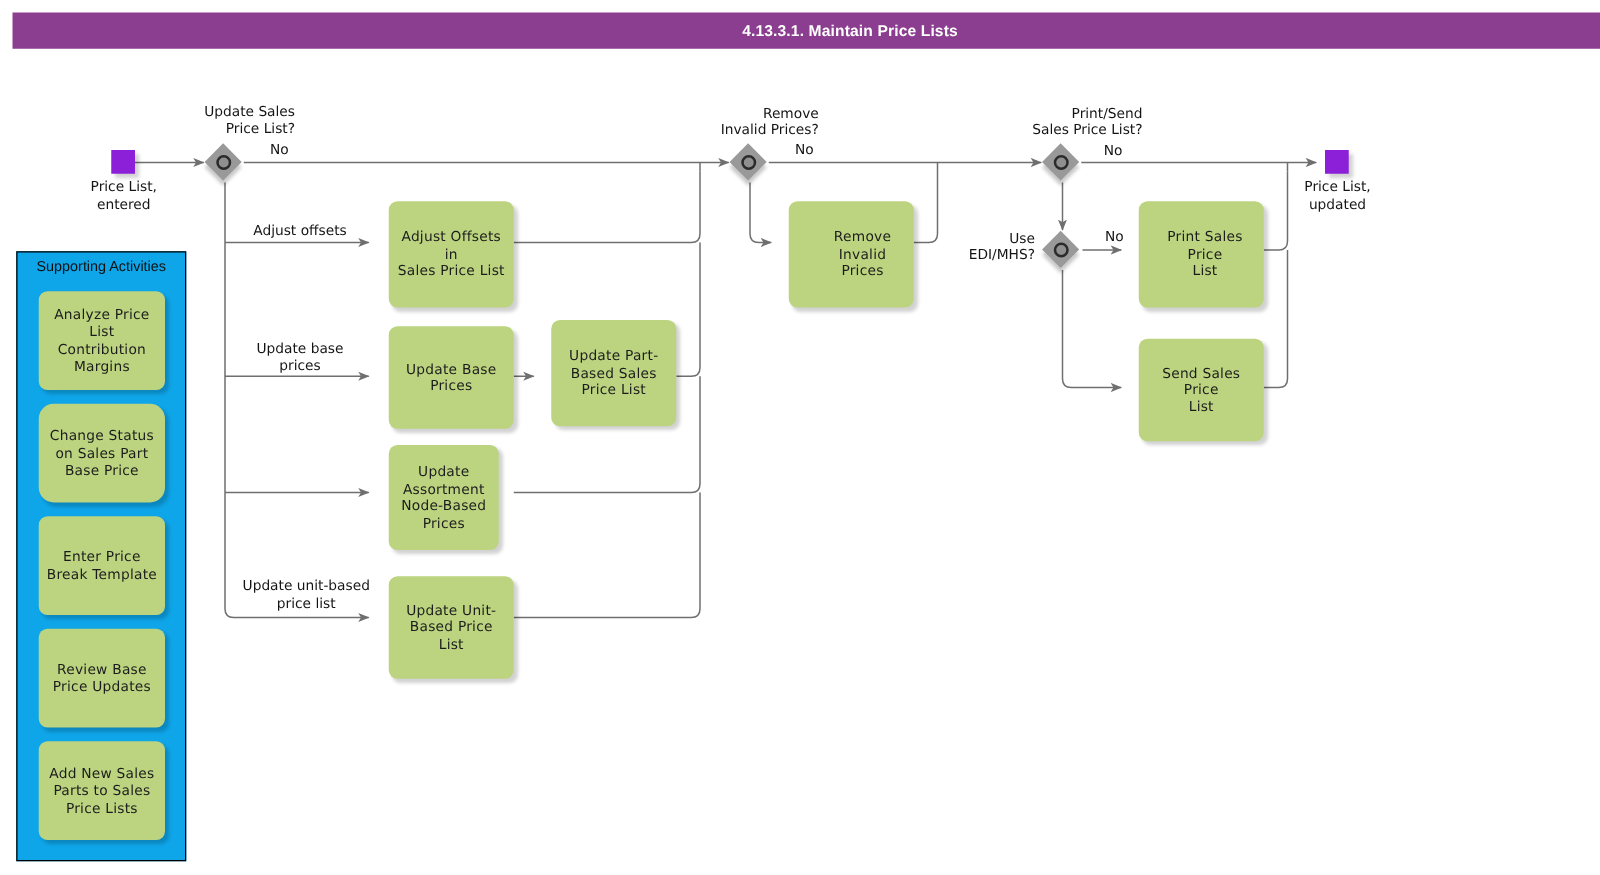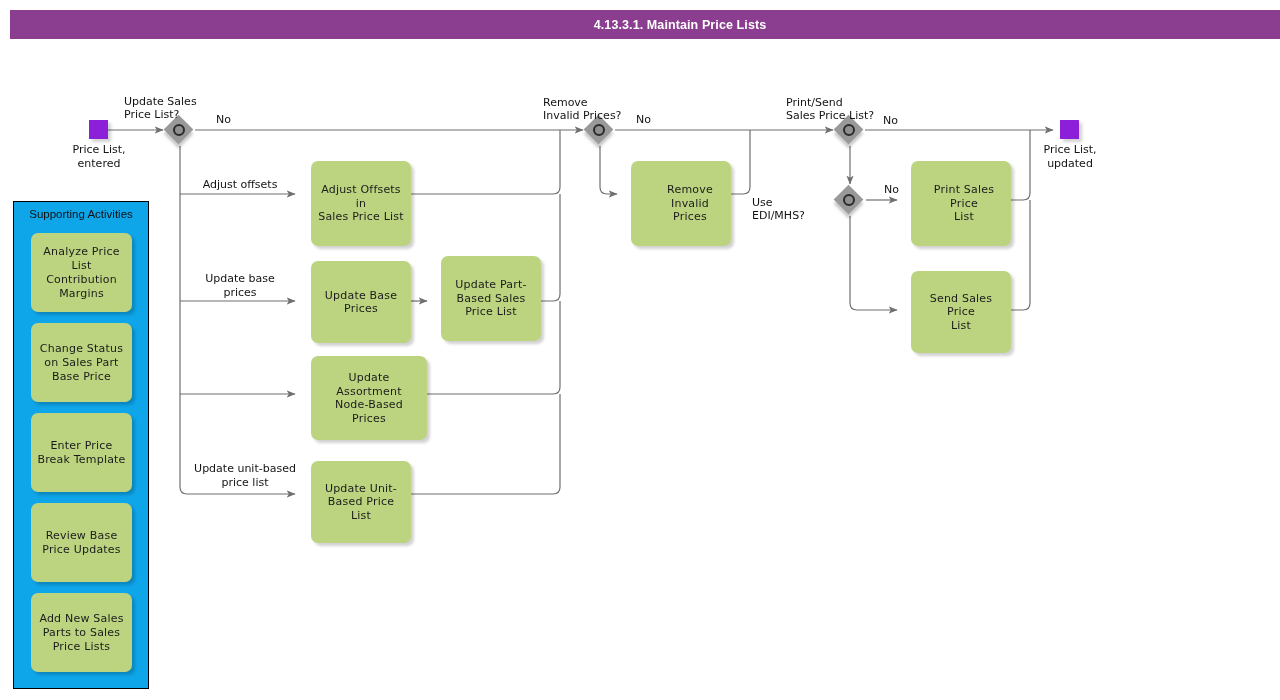--- a/index.html
+++ b/index.html
@@ -92,27 +92,26 @@
     position: absolute;
     left: 9px; top: 9px;
     width: 12px; height: 12px;
     border-radius: 50%;
     border: 2.2px solid #2a2a2a;
     background: #8f8f8f;
     box-sizing: border-box;
   }
   .gw-caption {
     position: absolute;
-    text-align: left;
+    text-align: right;
     font-family: "DejaVu Sans", sans-serif;
     font-size: 11px;
     color: #141414;
     line-height: 13px;
     white-space: pre-line;
-    margin-top: 12px;
   }
 
   
   .event-square {
     width: 19px;
     height: 19px;
     background: #8b20d8;
     box-shadow: 3px 3px 3px rgba(0,0,0,.18);
   }
   .event-caption {
@@ -259,21 +258,21 @@
 </div>
 
 <div class="node task" style="left:311px; top:261px; width:100px; height:82px;">
   <span class="task-label">Update Base<br>Prices</span>
 </div>
 
 <div class="node task" style="left:441px; top:256px; width:100px; height:85px;">
   <span class="task-label">Update Part-<br>Based Sales<br>Price List</span>
 </div>
 
-<div class="node task" style="left:311px; top:356px; width:116px; height:84px;">
+<div class="node task" style="left:311px; top:356px; width:88px; height:84px;">
   <span class="task-label">Update<br>Assortment<br>Node-Based<br>Prices</span>
 </div>
 
 <div class="node task" style="left:311px; top:461px; width:100px; height:82px;">
   <span class="task-label">Update Unit-<br>Based Price List</span>
 </div>
 
 <div class="gateway" style="left:584px; top:115px;">
   <div class="gw-diamond"></div>
   <div class="gw-ring"></div>
@@ -312,21 +311,21 @@
 </div>
 <div class="event-caption" style="left:1015px; top:143px; width:110px;">Price List,<br>updated</div>
 
 <div id="supporting-panel">
   <div id="supporting-title">Supporting Activities</div>
 
   <div class="support-task" style="top:31px;">
     <span class="task-label">Analyze Price<br>List Contribution<br>Margins</span>
   </div>
 
-  <div class="support-task" style="top:121px;">
+  <div class="support-task" style="top:121px;border-radius:12px;">
     <span class="task-label">Change Status<br>on Sales Part<br>Base Price</span>
   </div>
 
   <div class="support-task" style="top:211px;">
     <span class="task-label">Enter Price<br>Break Template</span>
   </div>
 
   <div class="support-task" style="top:301px;">
     <span class="task-label">Review Base<br>Price Updates</span>
   </div>

